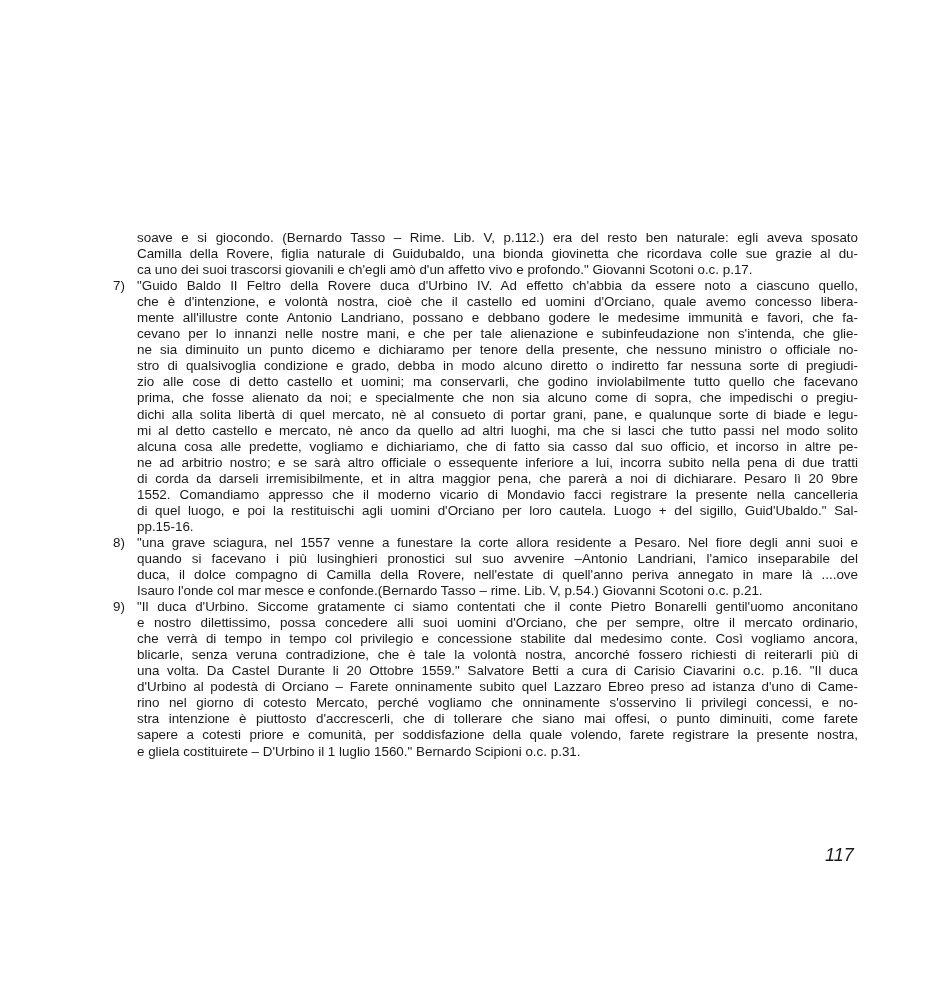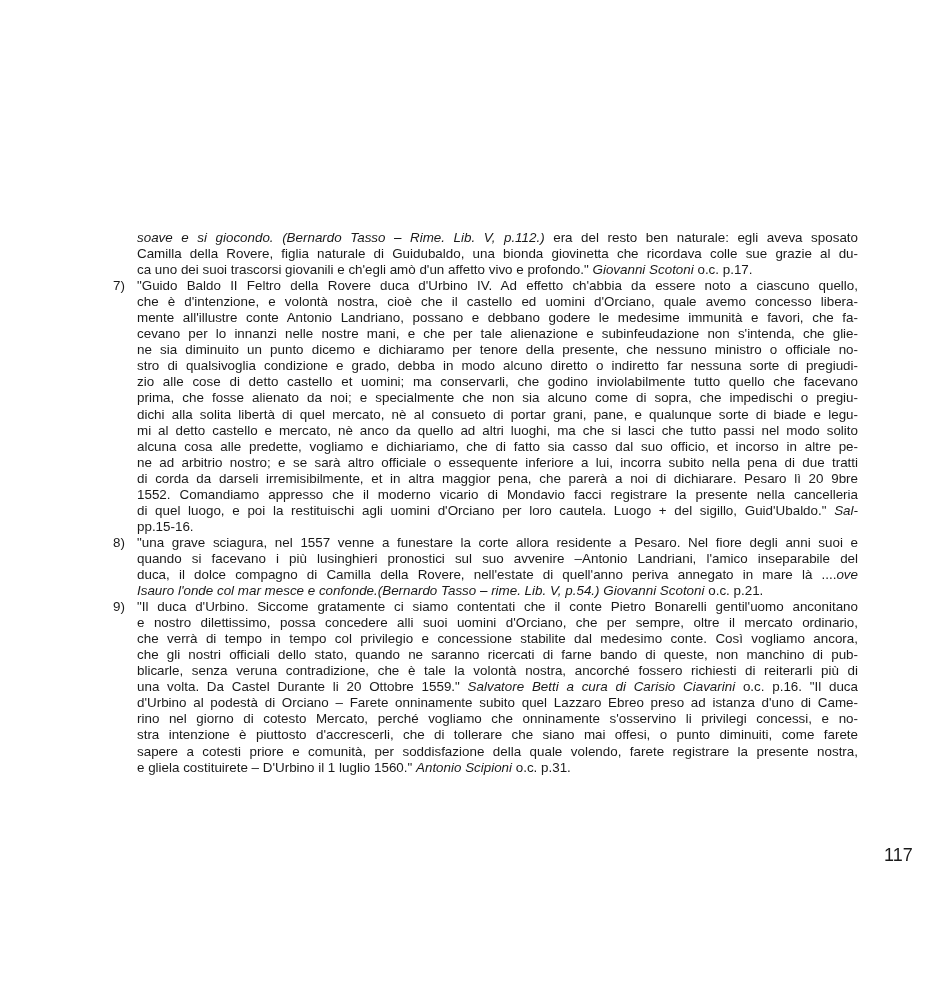--- a/index.html
+++ b/index.html
@@ -38,26 +38,27 @@
     }
     .line.just {
       text-align: justify;
       text-align-last: justify;
     }
     .num {
       position: absolute;
       left: 0;
       top: 0;
     }
-    .it { font-style: italic; }
+    .it { }
     .page-number {
       position: absolute;
-      left: 884px;
+      left: 825px;
       top: 845px;
       font-size: 18px;
+      font-style: italic;
       color: #1a1a1a;
     }
   </style>
 </head>
 <body>
 
 <div class="page">
   <div class="text-block" id="text-block">
       <div class="line just"><span class="it">soave e si giocondo. (Bernardo Tasso – Rime. Lib. V, p.112.)</span><span> era del resto ben naturale: egli aveva sposato</span></div>
       <div class="line just"><span>Camilla della Rovere, figlia naturale di Guidubaldo, una bionda giovinetta che ricordava colle sue grazie al du-</span></div>
@@ -78,23 +79,22 @@
       <div class="line just"><span>1552. Comandiamo appresso che il moderno vicario di Mondavio facci registrare la presente nella cancelleria</span></div>
       <div class="line just"><span>di quel luogo, e poi la restituischi agli uomini d'Orciano per loro cautela. Luogo + del sigillo, Guid'Ubaldo." </span><span class="it">Sal-</span></div>
       <div class="line"><span>pp.15-16.</span></div>
       <div class="line just"><span class="num">8)</span><span>"una grave sciagura, nel 1557 venne a funestare la corte allora residente a Pesaro. Nel fiore degli anni suoi e</span></div>
       <div class="line just"><span>quando si facevano i più lusinghieri pronostici sul suo avvenire –Antonio Landriani, l'amico inseparabile del</span></div>
       <div class="line just"><span>duca, il dolce compagno di Camilla della Rovere, nell'estate di quell'anno periva annegato in mare là ....</span><span class="it">ove</span></div>
       <div class="line"><span class="it">Isauro l'onde col mar mesce e confonde.(Bernardo Tasso – rime. Lib. V, p.54.) Giovanni Scotoni</span><span> o.c. p.21.</span></div>
       <div class="line just"><span class="num">9)</span><span>"Il duca d'Urbino. Siccome gratamente ci siamo contentati che il conte Pietro Bonarelli gentil'uomo anconitano</span></div>
       <div class="line just"><span>e nostro dilettissimo, possa concedere alli suoi uomini d'Orciano, che per sempre, oltre il mercato ordinario,</span></div>
       <div class="line just"><span>che verrà di tempo in tempo col privilegio e concessione stabilite dal medesimo conte. Così vogliamo ancora,</span></div>
-      <div class="line just"><span>che gli nostri officiali dello stato, quando ne saranno ricercati di farne bando di queste, non manchino di pub-</span></div>
       <div class="line just"><span>blicarle, senza veruna contradizione, che è tale la volontà nostra, ancorché fossero richiesti di reiterarli più di</span></div>
       <div class="line just"><span>una volta. Da Castel Durante li 20 Ottobre 1559." </span><span class="it">Salvatore Betti a cura di Carisio Ciavarini</span><span> o.c. p.16. "Il duca</span></div>
       <div class="line just"><span>d'Urbino al podestà di Orciano – Farete onninamente subito quel Lazzaro Ebreo preso ad istanza d'uno di Came-</span></div>
       <div class="line just"><span>rino nel giorno di cotesto Mercato, perché vogliamo che onninamente s'osservino li privilegi concessi, e no-</span></div>
       <div class="line just"><span>stra intenzione è piuttosto d'accrescerli, che di tollerare che siano mai offesi, o punto diminuiti, come farete</span></div>
       <div class="line just"><span>sapere a cotesti priore e comunità, per soddisfazione della quale volendo, farete registrare la presente nostra,</span></div>
-      <div class="line"><span>e gliela costituirete – D'Urbino il 1 luglio 1560." </span><span class="it">Antonio Scipioni</span><span> o.c. p.31.</span></div>
+      <div class="line"><span>e gliela costituirete – D'Urbino il 1 luglio 1560." </span><span class="it">Bernardo Scipioni</span><span> o.c. p.31.</span></div>
     </div>
   <div class="page-number">117</div>
 </div>
 
 </body></html>

